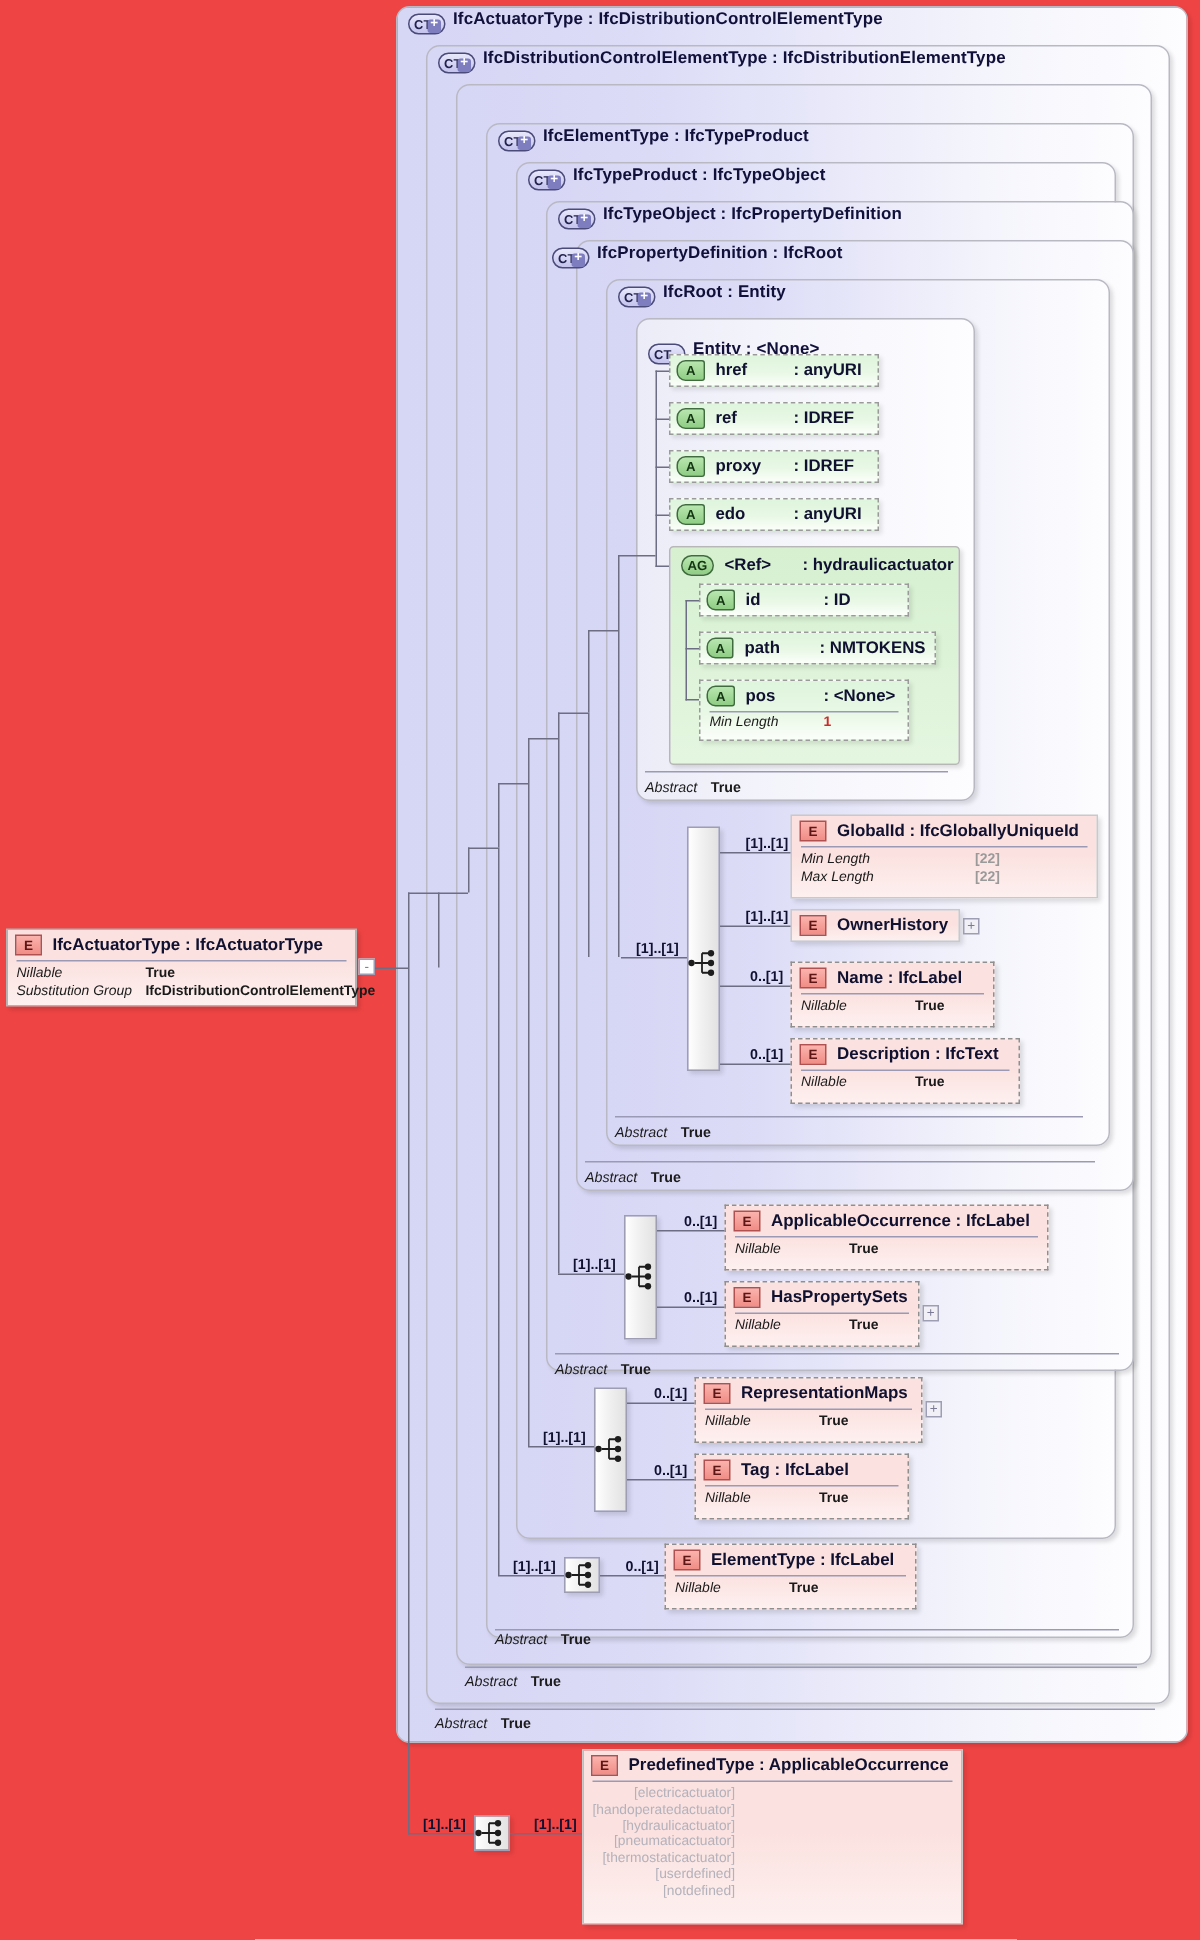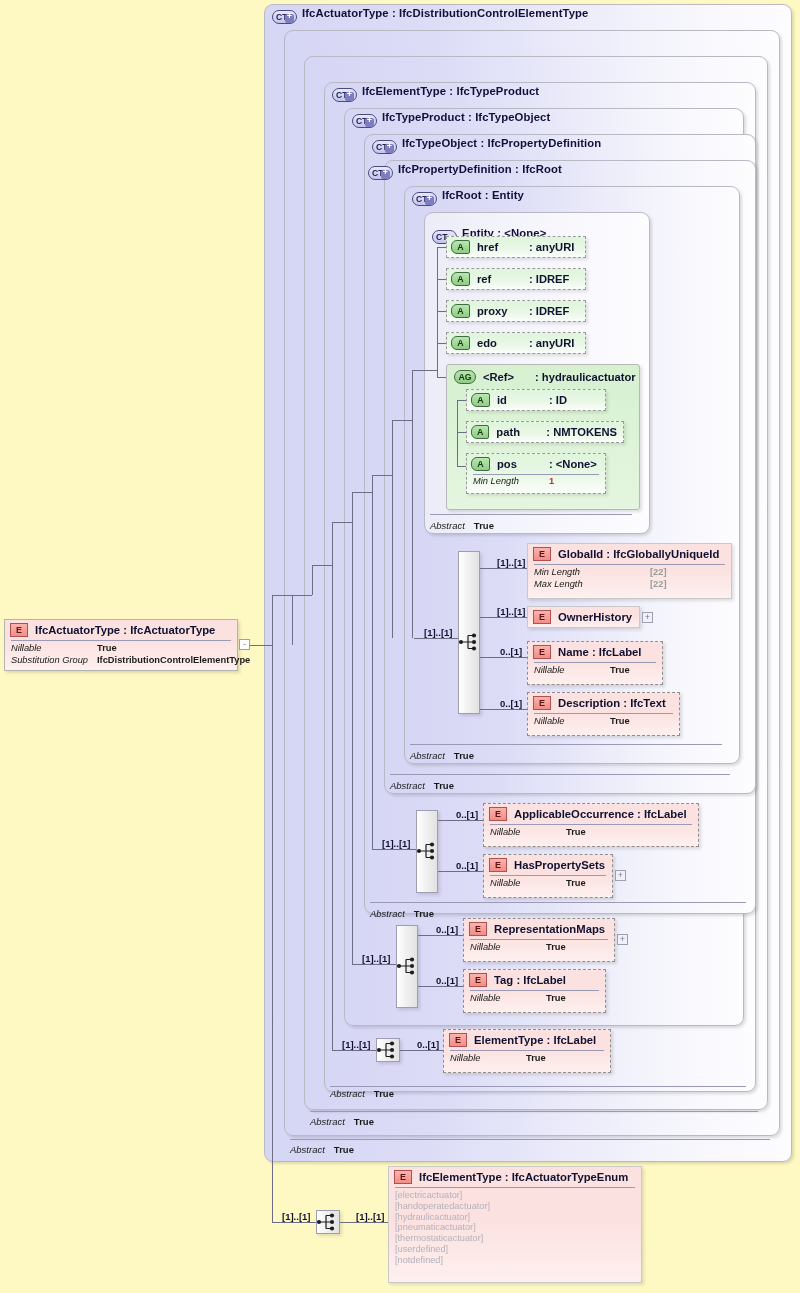--- a/index.html
+++ b/index.html
@@ -6,21 +6,21 @@
   html, body {
     margin: 0; padding: 0;
     background: #ffffff;
     font-family: "Liberation Sans", sans-serif;
   }
   #canvas {
     position: relative;
     width: 800px;
     height: 1293px;
     overflow: hidden;
-    background: #fef9c3;
+    background: #ef4444;
   }
 
   
   .frame {
     position: absolute;
     border: 1px solid #b9b9c4;
     border-radius: 9px;
     background: linear-gradient(to right, #d6d6f5 0%, #dcdcf7 30%, #f4f4fc 75%, #fdfdff 100%);
     box-shadow: 2px 2px 3px rgba(0,0,0,0.13);
   }
@@ -121,21 +121,21 @@
     padding: 2px 6px 4px 6px;
     font-size: 9.3px;
     color: #1a1a1a;
   }
   .facet { display: flex; white-space: nowrap; line-height: 11.5px; }
   .facet .fk { font-style: italic; width: 76px; flex: none; }
   .facet .fv { font-weight: bold; }
   .facet .fv.grey { color: #9a9a9a; font-weight: bold; margin-left: 40px; }
   .enumlist { display: flex; }
   .enumlist .fk { font-style: italic; width: 76px; flex: none; }
-  .enumvals { display: flex; flex-direction: column; }
+  .enumvals { display: flex; flex-direction: column; text-align: right; }
   .enumvals span { color: #b3b1bb; font-size: 9.2px; line-height: 10.8px; white-space: nowrap; }
 
   
   .abox {
     position: absolute;
     background: linear-gradient(to bottom, #dff5dc 0%, #e8f8e5 55%, #fbfefa 100%);
     border: 1px dashed #9a9a9a;
     box-shadow: 2px 2px 3px rgba(0,0,0,0.10);
   }
   .abox-head {
@@ -231,20 +231,23 @@
 
 <div id="canvas">
 
   <div class="frame" style="left:264px; top:4px; width:528px; height:1158px;">
   </div>
   <div class="frame-title" style="left:272px; top:7px;">
     <span class="ctbadge plus">CT</span><span>IfcActuatorType : IfcDistributionControlElementType</span>
   </div>
 
   <div class="frame" style="left:284px; top:30px; width:496px; height:1106px;">
+  </div>
+  <div class="frame-title" style="left:292px; top:33px;">
+    <span class="ctbadge plus">CT</span><span>IfcDistributionControlElementType : IfcDistributionElementType</span>
   </div>
 
   <div class="frame" style="left:304px; top:56px; width:464px; height:1054px;">
   </div>
 
   <div class="frame" style="left:324px; top:82px; width:432px; height:1010px;">
   </div>
   <div class="frame-title" style="left:332px; top:85px;">
     <span class="ctbadge plus">CT</span><span>IfcElementType : IfcTypeProduct</span>
   </div>
@@ -588,21 +591,21 @@
     <circle cx="17" cy="19.5" r="2.1" fill="#1d1d1d"></circle>
   </svg>
   <div class="card" style="left:282px; top:1211px;">[1]..[1]</div>
   <div class="ln lnh" style="left:272px; top:1222px; width:44px;"></div>
   <div class="card" style="left:356px; top:1211px;">[1]..[1]</div>
   <div class="ln lnh" style="left:340px; top:1222px; width:48px;"></div>
 
   <div class="ebox" style="left:388px; top:1166px; width:254px; height:117px;">
     <div class="ebox-head">
       <span class="ebadge">E</span>
-      <span class="ebox-title">IfcElementType : IfcActuatorTypeEnum</span>
+      <span class="ebox-title">PredefinedType : ApplicableOccurrence</span>
     </div>
     <div class="ebox-rule"></div>
     <div class="facets">
       <div class="enumlist">
         <span class="enumvals">
           <span>[electricactuator]</span>
           <span>[handoperatedactuator]</span>
           <span>[hydraulicactuator]</span>
           <span>[pneumaticactuator]</span>
           <span>[thermostaticactuator]</span>

